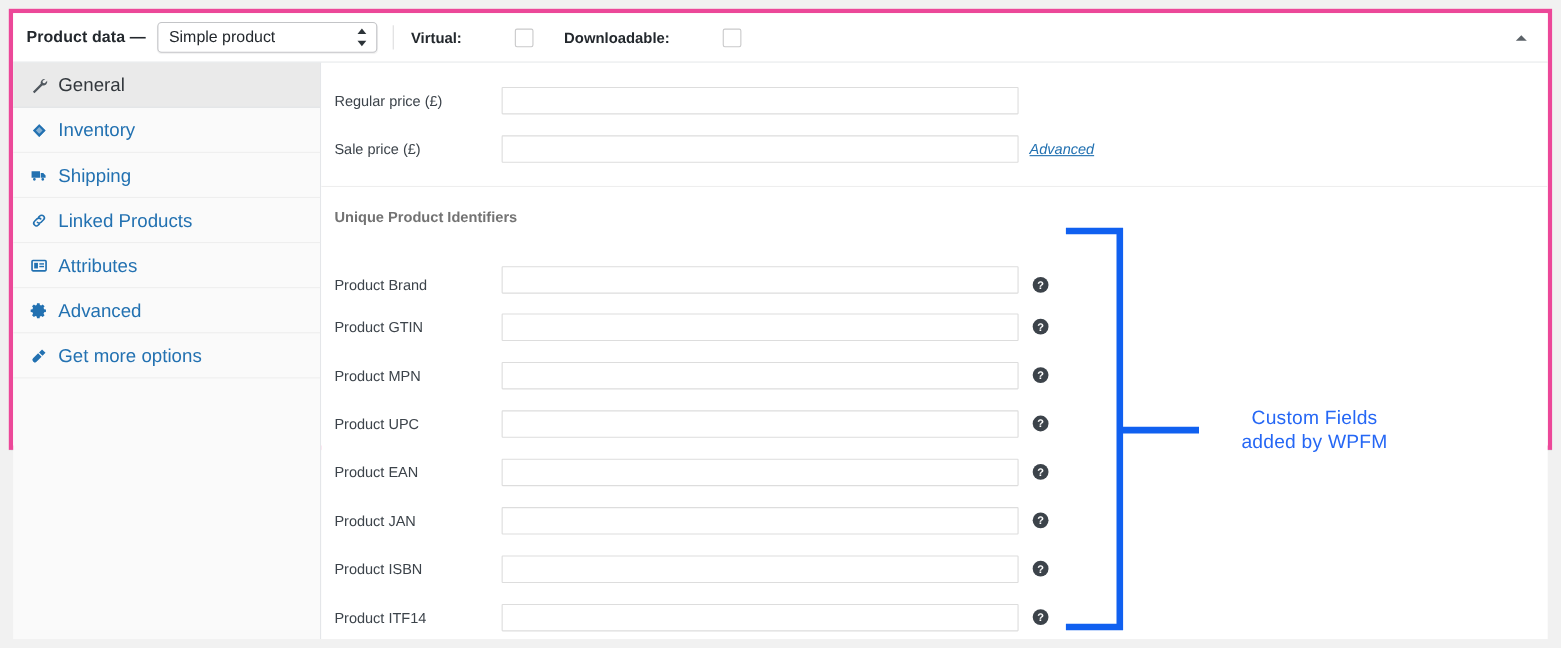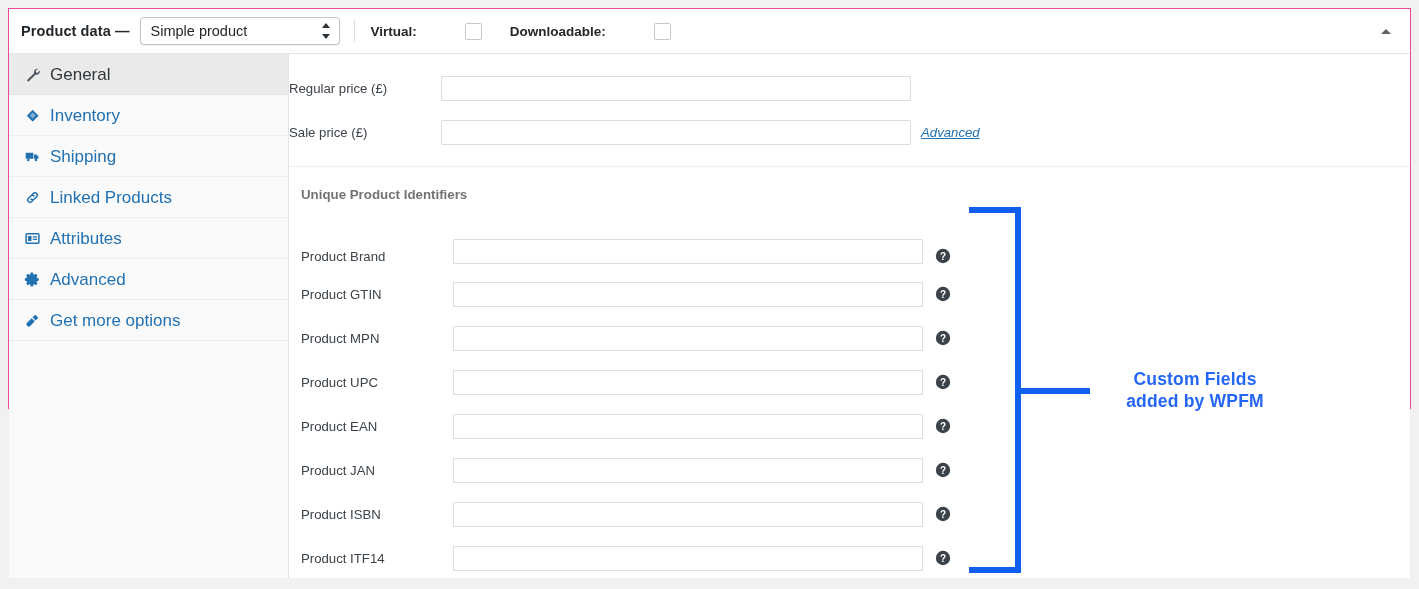--- a/index.html
+++ b/index.html
@@ -19,21 +19,21 @@
     background: #f1f1f1;
   }
 
   
   .metabox {
     position: absolute;
     left: 8px; top: 8px;
     width: 1403px;
     height: 401px;
     background: #ffffff;
-    border: 1px solid #ec4899;
+    border: 4px solid #ec4899;
     box-shadow: 0 1px 1px rgba(0,0,0,0.04);
   }
 
   
   .mb-header {
     position: relative;
     height: 45px;
     border-bottom: 1px solid #e2e4e7;
     display: flex;
     align-items: center;
@@ -169,20 +169,21 @@
     padding: 0;
     overflow: hidden;
   }
 
   
   .price-group { padding: 12px 0 12px 0; }
   .field-row {
     display: flex;
     align-items: center;
     height: 44px;
+    padding-left: 12px;
   }
   .field-label {
     width: 152px;
     flex: 0 0 152px;
     font-size: 13.2px;
     color: #3c434a;
     white-space: nowrap;
   }
   .field-input {
     width: 470px;
@@ -245,21 +246,21 @@
     width: 1419px; height: 589px;
     pointer-events: none;
   }
   .annot-text {
     position: absolute;
     left: 1100px;
     top: 368px;
     width: 190px;
     text-align: center;
     font-size: 17.5px;
-    font-weight: 700;
+    font-weight: 400;
     line-height: 22px;
     color: #2567f5;
     letter-spacing: .2px;
   }
 </style>
 </head>
 <body>
 
 <div id="stage">
 

